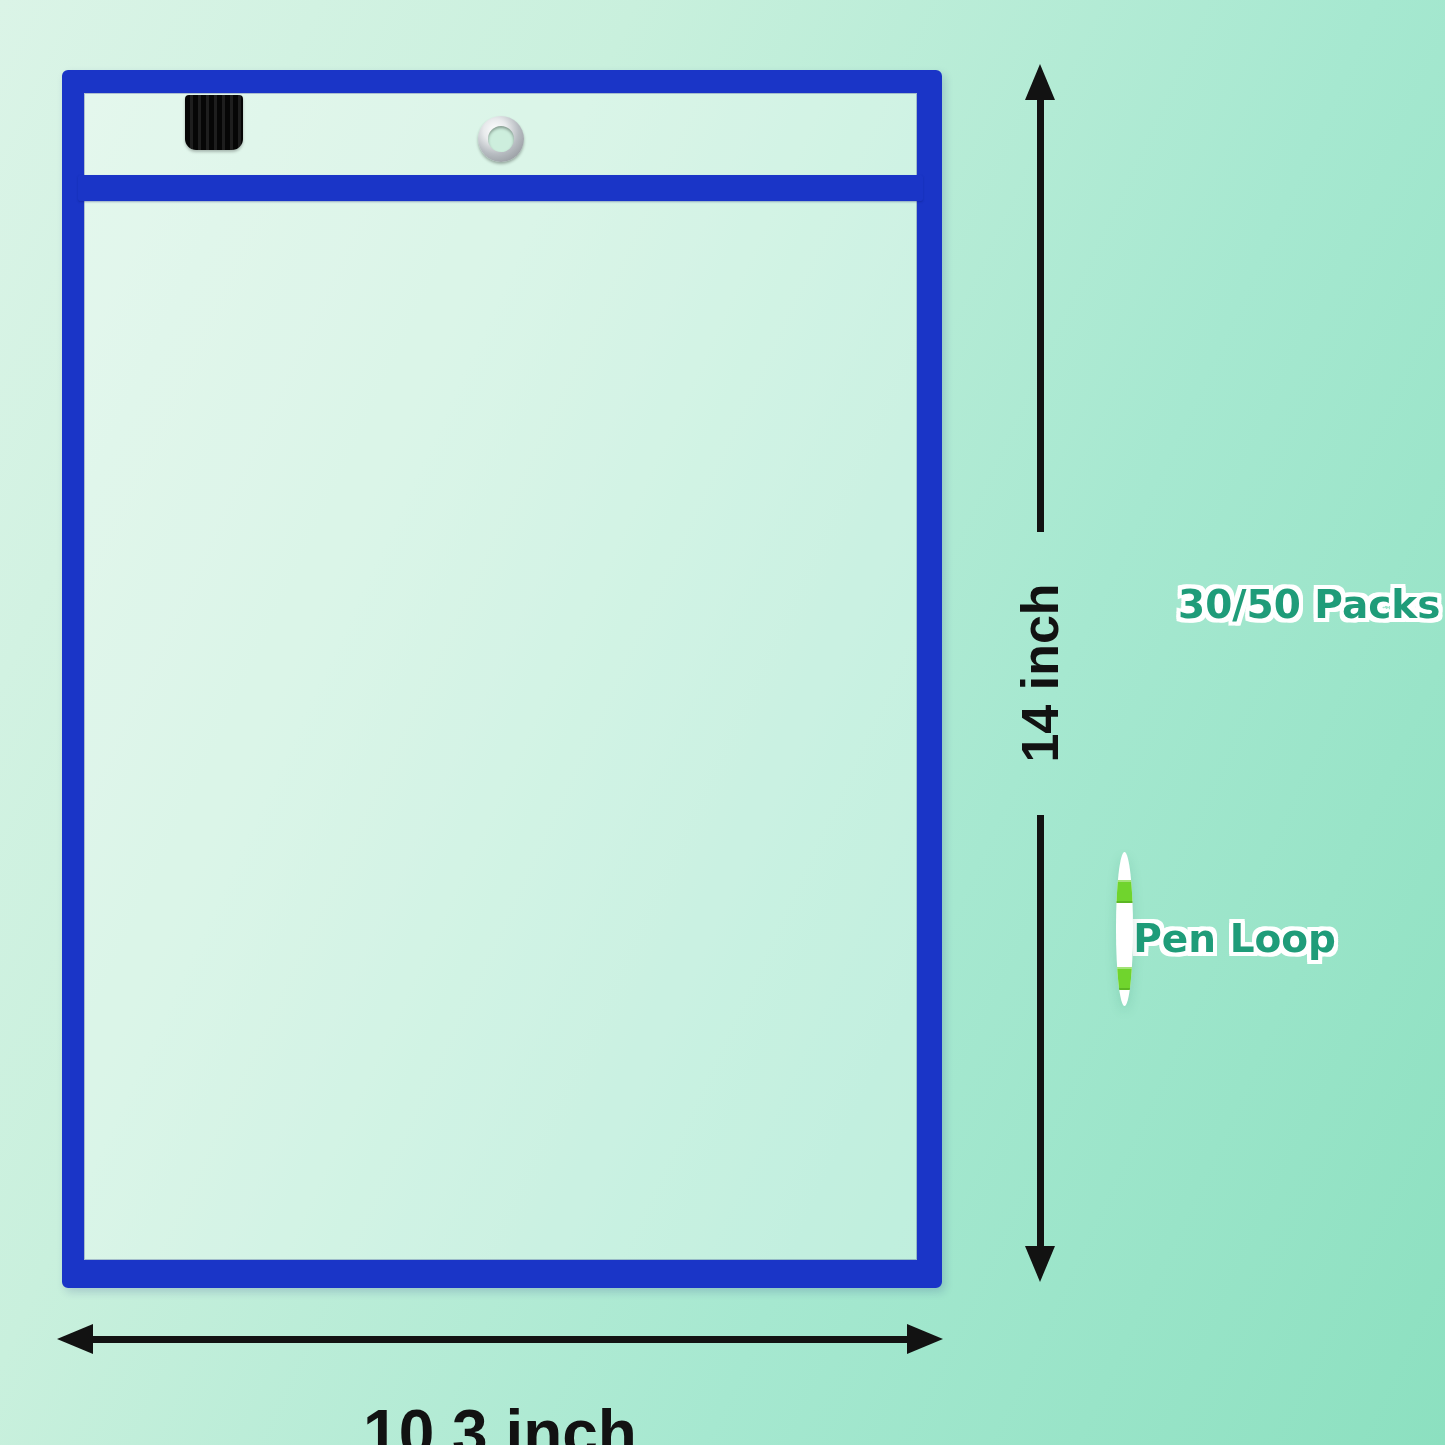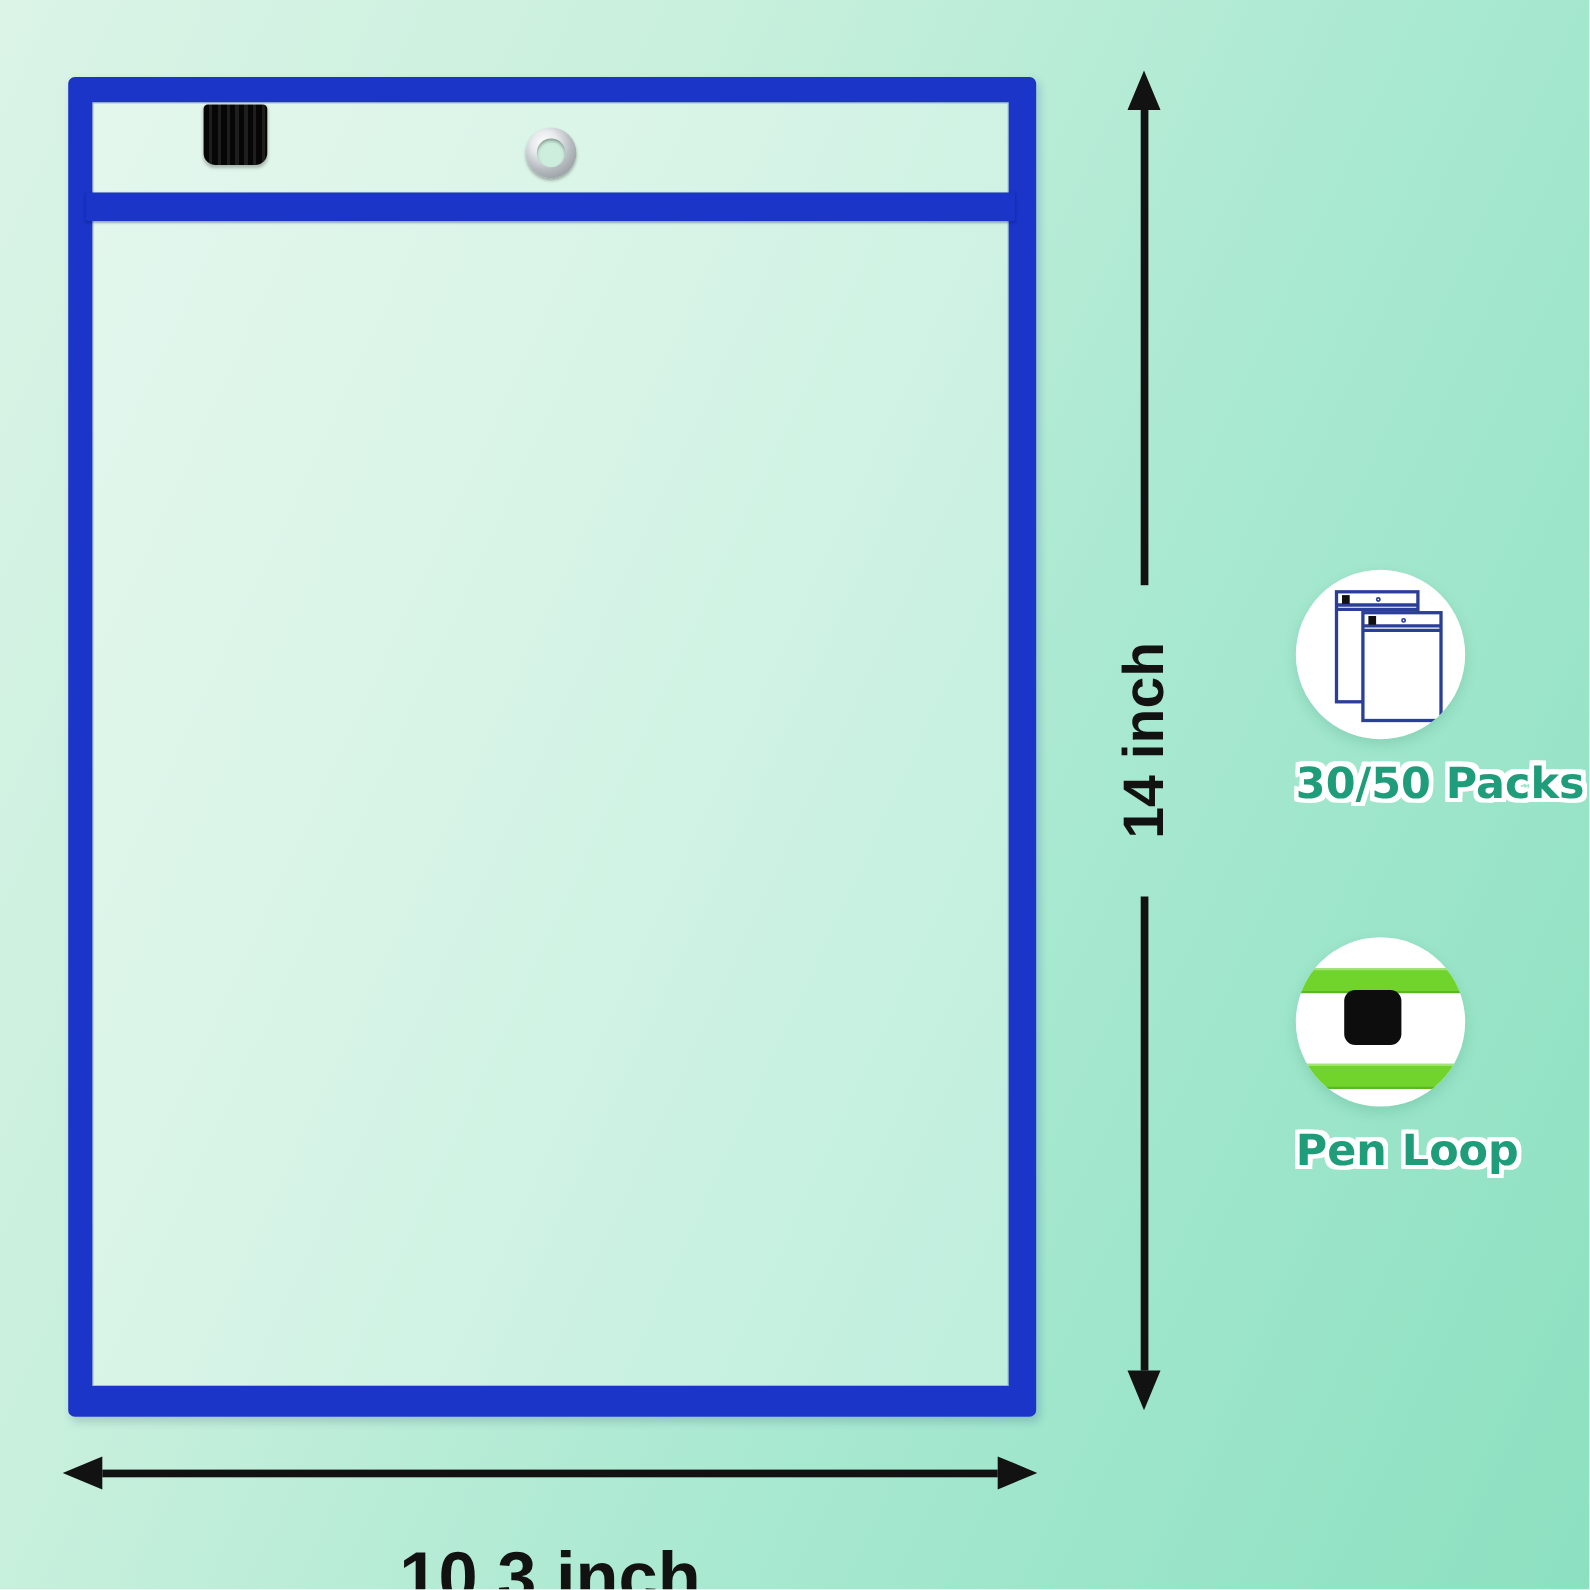--- a/index.html
+++ b/index.html
@@ -63,23 +63,23 @@
   }
   .arr-left{width:0;height:0;border-top:15px solid transparent;border-bottom:15px solid transparent;border-right:36px solid #121212;}
   .arr-right{width:0;height:0;border-top:15px solid transparent;border-bottom:15px solid transparent;border-left:36px solid #121212;}
   .hseg{flex:1;height:7px;background:#121212;}
   .hlabel{
     position:absolute;left:57px;top:1396px;width:886px;text-align:center;
     font-size:64px;font-weight:bold;color:#121212;
   }
 
   
-  .feature{position:absolute;width:220px;display:flex;flex-direction:column;align-items:flex-start;}
+  .feature{position:absolute;width:220px;display:flex;flex-direction:row;align-items:center;}
   .f1{left:1178px;top:518px;}
-  .f2{left:1178px;top:852px;}
+  .f2{left:1116px;top:852px;}
   .f3{left:1175px;top:1165px;}
   .fcircle{
     position:relative;width:154px;height:154px;border-radius:50%;
     background:#ffffff;overflow:hidden;
     box-shadow:0 5px 12px rgba(25,120,90,0.18);
   }
   .flabel{
     margin-top:18px;
     font-family:"DejaVu Sans",sans-serif;
     font-size:39px;font-weight:bold;color:#1f9c79;white-space:nowrap;

